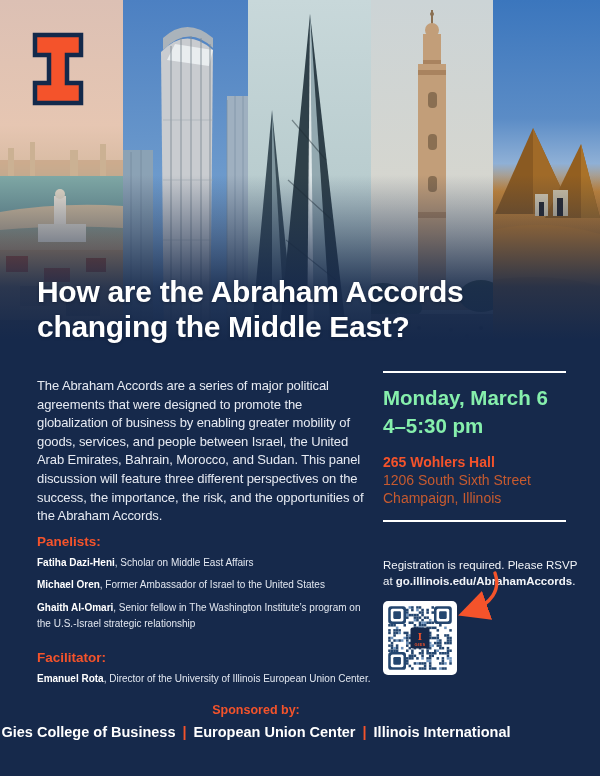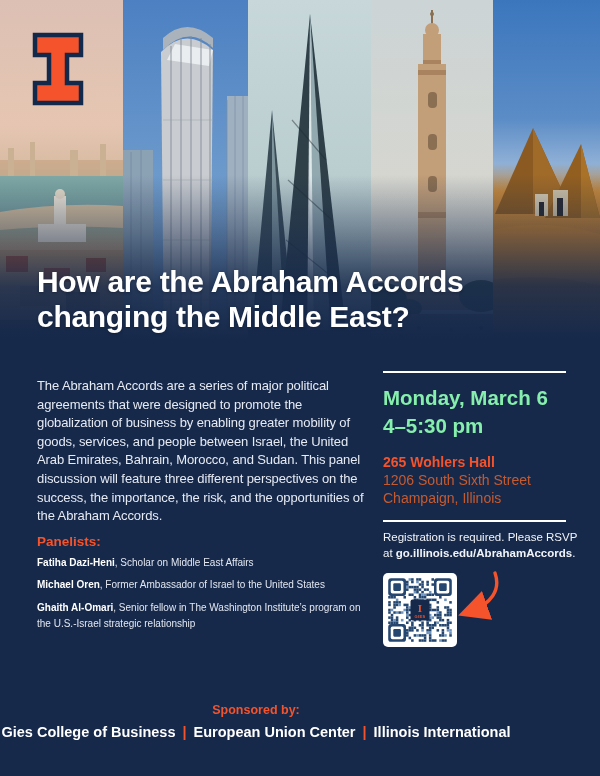--- a/index.html
+++ b/index.html
@@ -17,38 +17,38 @@
   .p3{width:123px;background:linear-gradient(180deg,#c8d8da 0%,#b7cbcd 60%,#a9bec1 100%);}
   .p4{width:122px;background:linear-gradient(180deg,#ccd4d6 0%,#d6d6cf 55%,#cfcfc6 100%);}
   .p5{width:107px;background:linear-gradient(180deg,#3b76bd 0%,#5b8cc6 34%,#8fb0d6 47%,#c8893c 55%,#c07c2e 68%,#d89a4a 100%);}
   .collage-overlay{
     position:absolute;left:0;top:0;width:600px;height:350px;
     background:linear-gradient(180deg,rgba(22,41,75,0) 0%,rgba(22,41,75,0) 50%,rgba(22,41,75,.45) 67%,rgba(22,41,75,.88) 82%,#16294B 97%);
   }
   
   .block-i{position:absolute;left:32px;top:32px;width:52px;height:74px;}
   
-  .title{position:absolute;left:37px;top:264px;font-weight:bold;font-size:30px;line-height:35px;letter-spacing:-.3px;color:#fff;text-shadow:0 1px 3px rgba(10,20,40,.45);white-space:nowrap;}
+  .title{position:absolute;left:37px;top:274px;font-weight:bold;font-size:30px;line-height:35px;letter-spacing:-.3px;color:#fff;text-shadow:0 1px 3px rgba(10,20,40,.45);white-space:nowrap;}
   
   .left-col{position:absolute;left:37px;top:377px;width:334px;}
   .desc{font-size:13px;line-height:18.6px;letter-spacing:-.1px;color:#E6EAF2;margin:0;}
   .sec-head{color:#F4532B;font-weight:bold;font-size:13.5px;margin:0;}
   .panelists-head{margin-top:8px;}
   .panelist{font-size:10px;line-height:16.5px;color:#E2E7F0;margin:6px 0 0 0;}
   .pname{font-weight:bold;color:#FFFFFF;}
   .facilitator-head{margin-top:17px;}
   
   .right-col{position:absolute;left:383px;top:371px;width:183px;}
   .rule{height:0;border:none;border-top:2px solid #fff;margin:0 0 11px 0;}
   .rule-bottom{margin:13px 0 0 0;}
   .date,.time{font-size:20.5px;font-weight:bold;line-height:28px;color:#86efac;white-space:nowrap;margin:0;}
   .venue-block{margin-top:13px;}
   .venue{color:#F4532B;font-weight:bold;font-size:14px;line-height:18px;margin:0;white-space:nowrap;}
   .addr{color:#C65A2F;font-size:14px;line-height:18px;margin:0;white-space:nowrap;}
-  .registration{margin-top:8px;font-size:11.5px;line-height:15.5px;color:#F2F4F8;}
+  .registration{margin-top:36px;font-size:11.5px;line-height:15.5px;color:#F2F4F8;}
   .reg-line{white-space:nowrap;}
   .reg-url{font-weight:bold;}
   .qr-box{position:relative;margin-top:12px;width:74px;height:74px;background:#fff;border-radius:5px;}
   .qr-box svg{position:absolute;left:0;top:0;width:74px;height:74px;}
   .qr-logo{position:absolute;left:50%;top:50%;transform:translate(-50%,-50%);width:19px;height:21px;background:#16294B;border-radius:2px;display:flex;flex-direction:column;align-items:center;justify-content:center;}
   .qr-i{color:#F4532B;font-family:"Liberation Serif",serif;font-weight:bold;font-size:11px;line-height:11px;}
   .qr-gies{color:#F4532B;font-size:4px;line-height:5px;font-weight:bold;letter-spacing:.4px;}
   .arrow{position:absolute;left:455px;top:570px;width:46px;height:50px;}
   
   .footer{position:absolute;left:0;top:703px;width:512px;text-align:center;}
@@ -169,20 +169,24 @@
     <p class="panelist">
       <span class="pname">Fatiha Dazi-Heni</span><span>, Scholar on Middle East Affairs</span>
     </p>
     <p class="panelist">
       <span class="pname">Michael Oren</span><span>, Former Ambassador of Israel to the United States</span>
     </p>
     <p class="panelist">
       <span class="pname">Ghaith Al-Omari</span><span>, Senior fellow in The Washington Institute’s program on the U.S.-Israel strategic relationship</span>
     </p>
 
+    <p class="sec-head facilitator-head">Facilitator:</p>
+    <p class="panelist">
+      <span class="pname">Emanuel Rota</span><span>, Director of the University of Illinois European Union Center.</span>
+    </p>
   </div>
 
   <div class="right-col">
     <hr class="rule">
     <p class="date">Monday, March 6</p>
     <p class="time">4–5:30 pm</p>
     <div class="venue-block">
       <p class="venue">265 Wohlers Hall</p>
       <p class="addr">1206 South Sixth Street</p>
       <p class="addr">Champaign, Illinois</p>

